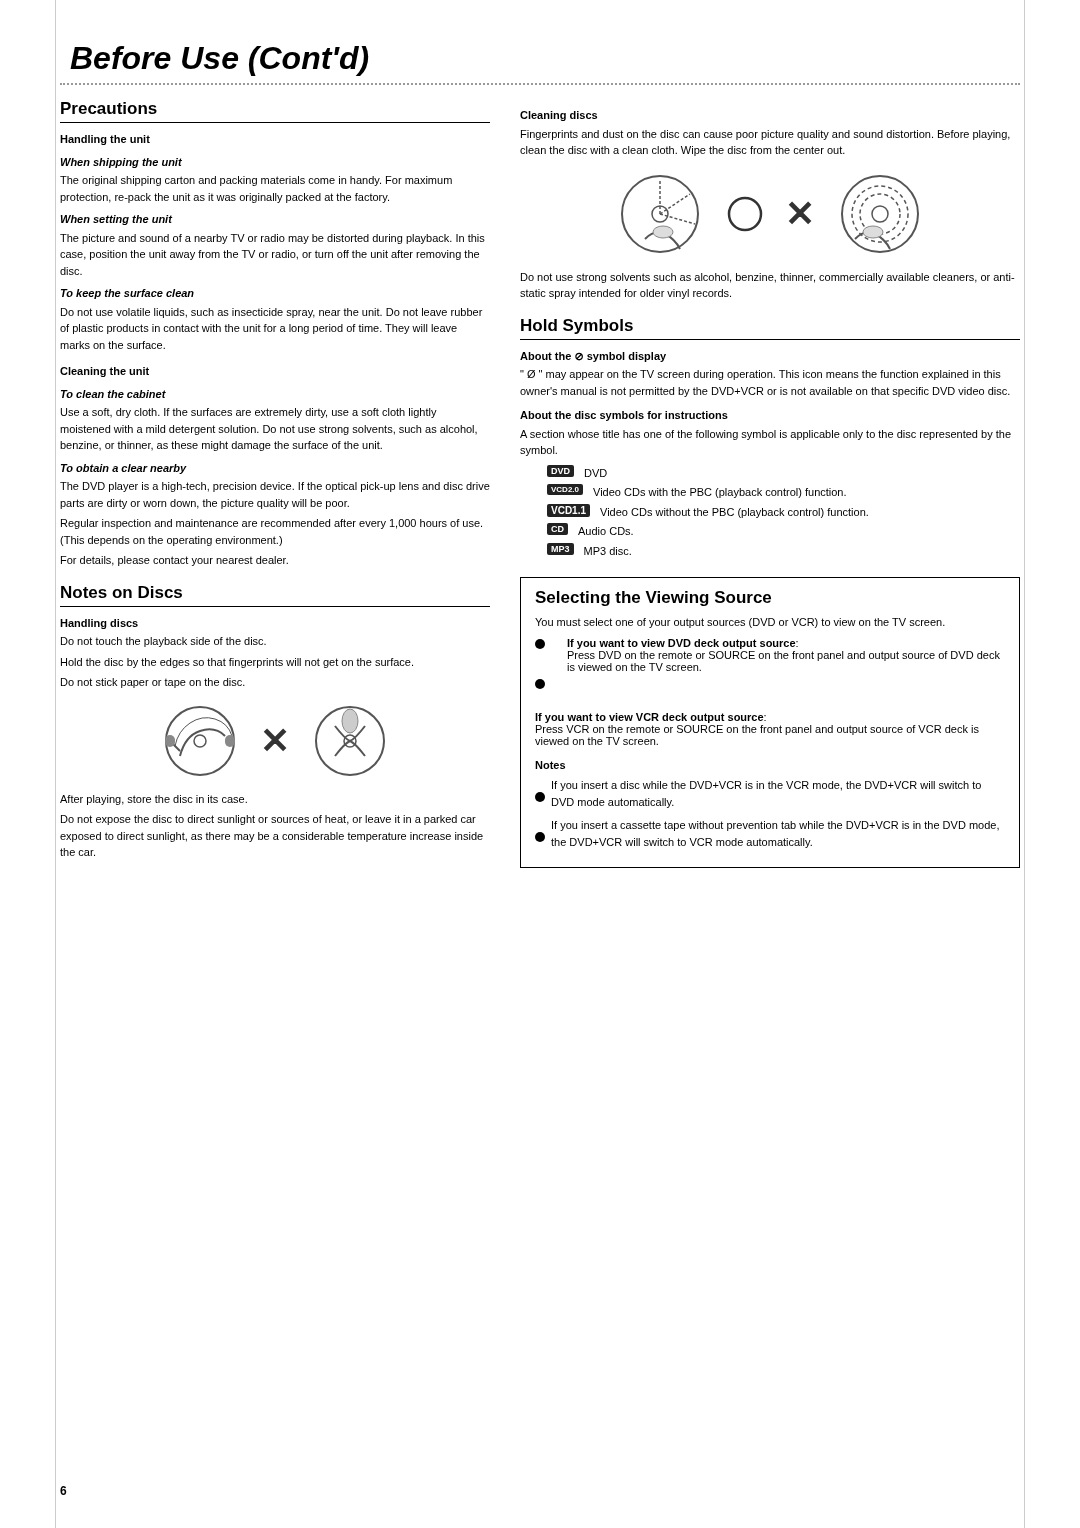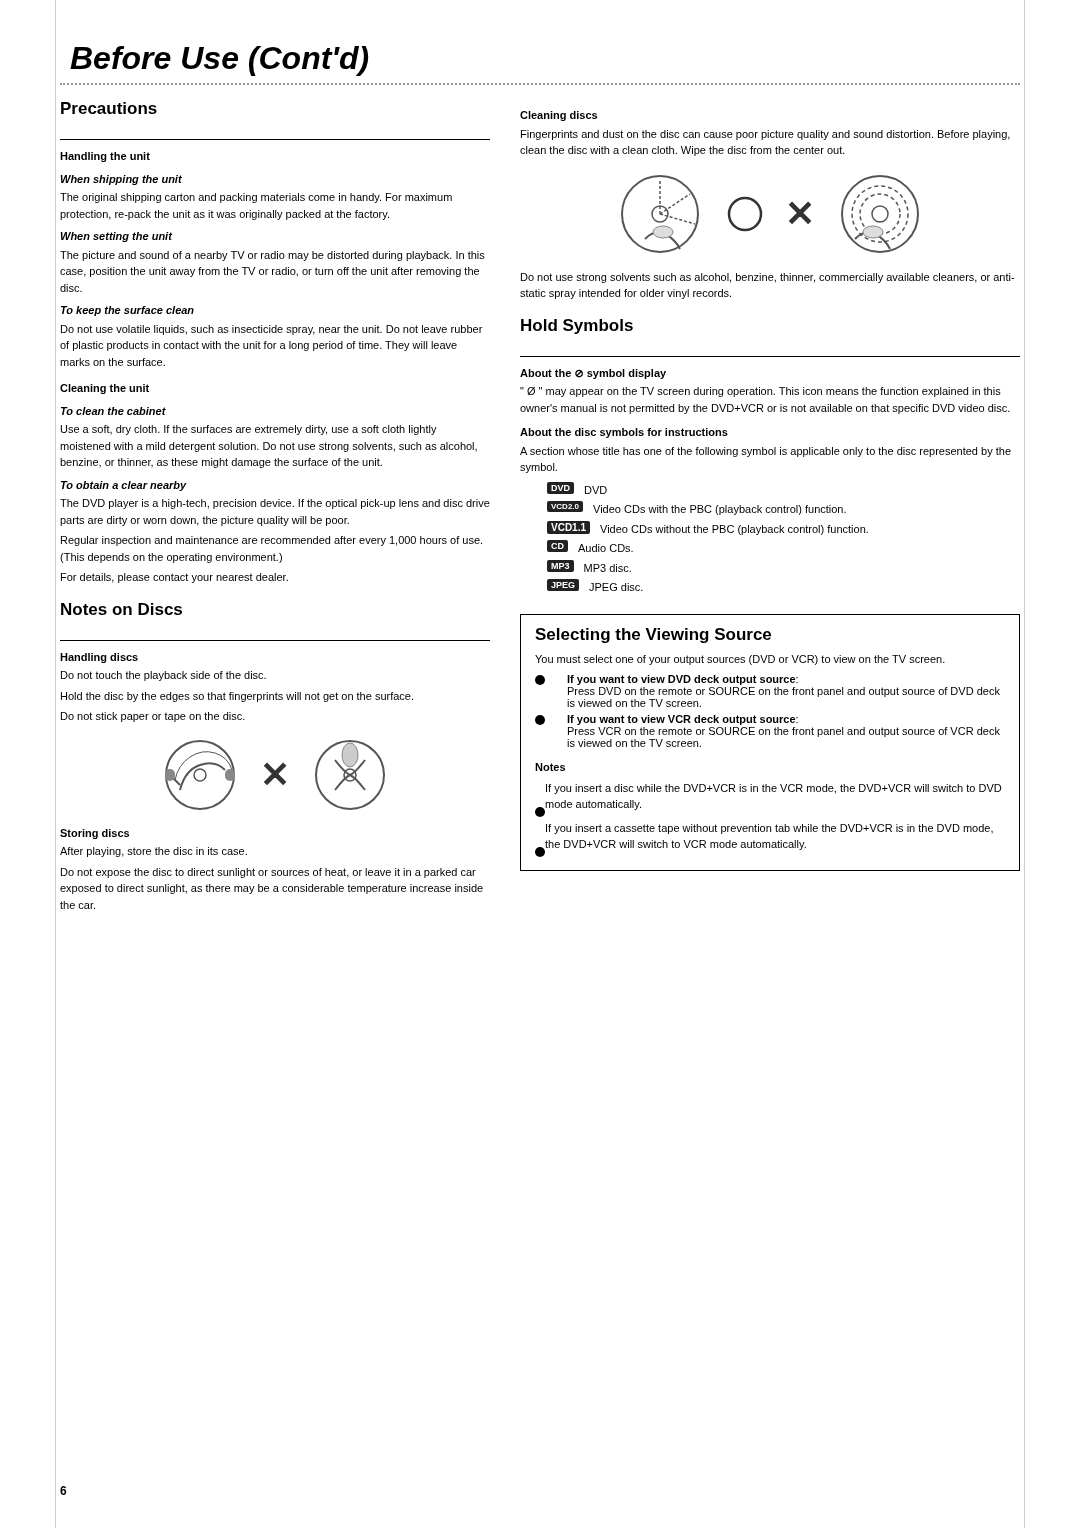--- a/index.html
+++ b/index.html
@@ -33,21 +33,21 @@
       width: 430px;
       flex-shrink: 0;
     }
     .col-right {
       flex: 1;
     }
     .section-title {
       font-size: 17px;
       font-weight: bold;
       border-bottom: 1px solid #000;
-      padding-bottom: 20px;
+      padding-bottom: 3px;
       margin-bottom: 0;
     }
     .sub-heading {
       font-weight: bold;
       font-size: 11px;
       margin-top: 8px;
       margin-bottom: 2px;
     }
     .sub-heading-italic {
       font-weight: bold;
@@ -127,22 +127,22 @@
     .notes-section {
       margin-top: 10px;
     }
     .notes-title {
       font-weight: bold;
       font-size: 11px;
       margin-bottom: 4px;
     }
     .note-bullet {
       display: flex;
-      align-items: flex-end;
-      gap: 0;
+      align-items: center;
+      gap: 6px;
       margin-bottom: 3px;
     }
     .page-num {
       position: absolute;
       bottom: 30px;
       left: 60px;
       font-weight: bold;
       font-size: 12px;
     }
     .vline-left {
@@ -229,21 +229,20 @@
         <svg class="disc-svg" viewBox="0 0 80 80">
           <circle cx="40" cy="40" r="34" fill="none" stroke="#555" stroke-width="2"></circle>
           <circle cx="40" cy="40" r="6" fill="none" stroke="#555" stroke-width="1.5"></circle>
           <path d="M25 25 Q35 38 40 40 Q45 42 55 55" fill="none" stroke="#555" stroke-width="2"></path>
           <path d="M55 25 Q45 38 40 40 Q35 42 25 55" fill="none" stroke="#555" stroke-width="2"></path>
 
           <ellipse cx="40" cy="20" rx="8" ry="12" fill="#ccc" stroke="#888" stroke-width="1"></ellipse>
         </svg>
       </div>
 
-      <p class="sub-heading">Storing discs</p>
       <p class="indent">After playing, store the disc in its case.</p>
       <p class="indent">Do not expose the disc to direct sunlight or sources of heat, or leave it in a parked car exposed to direct sunlight, as there may be a considerable temperature increase inside the car.</p>
     </div>
 
   </div>
 
   <div class="col-right">
 
     <div>
       <p class="sub-heading">Cleaning discs</p>
@@ -308,42 +307,38 @@
           <span class="symbol-badge" style="font-size:10px;">VCD1.1</span>
           <span class="symbol-row-text">Video CDs without the PBC (playback control) function.</span>
         </div>
         <div class="symbol-row">
           <span class="symbol-badge">CD</span>
           <span class="symbol-row-text">Audio CDs.</span>
         </div>
         <div class="symbol-row">
           <span class="symbol-badge">MP3</span>
           <span class="symbol-row-text">MP3 disc.</span>
-        </div>
-        <div class="symbol-row">
-          <span class="symbol-badge">JPEG</span>
-          <span class="symbol-row-text">JPEG disc.</span>
         </div>
       </div>
     </div>
 
     <div class="selecting-box" style="margin-top:18px;">
       <div class="selecting-title">Selecting the Viewing Source</div>
       <p>You must select one of your output sources (DVD or VCR) to view on the TV screen.</p>
 
       <div class="bullet-item" style="margin-top:6px;">
         <div class="bullet-circle"></div>
         <div>
           <span class="bold-text">If you want to view DVD deck output source</span><span>:</span>
           <br>
           <span>Press DVD on the remote or SOURCE on the front panel and output source of DVD deck is viewed on the TV screen.</span>
         </div>
       </div>
 
-      <div class="bullet-item" style="margin-top:4px;">
+      <div class="bullet-item" style="margin-top:4px;flex-direction:column;">
         <div class="bullet-circle"></div>
         <div>
           <span class="bold-text">If you want to view VCR deck output source</span><span>:</span>
           <br>
           <span>Press VCR on the remote or SOURCE on the front panel and output source of VCR deck is viewed on the TV screen.</span>
         </div>
       </div>
 
       <div class="notes-section">
         <p class="notes-title">Notes</p>

